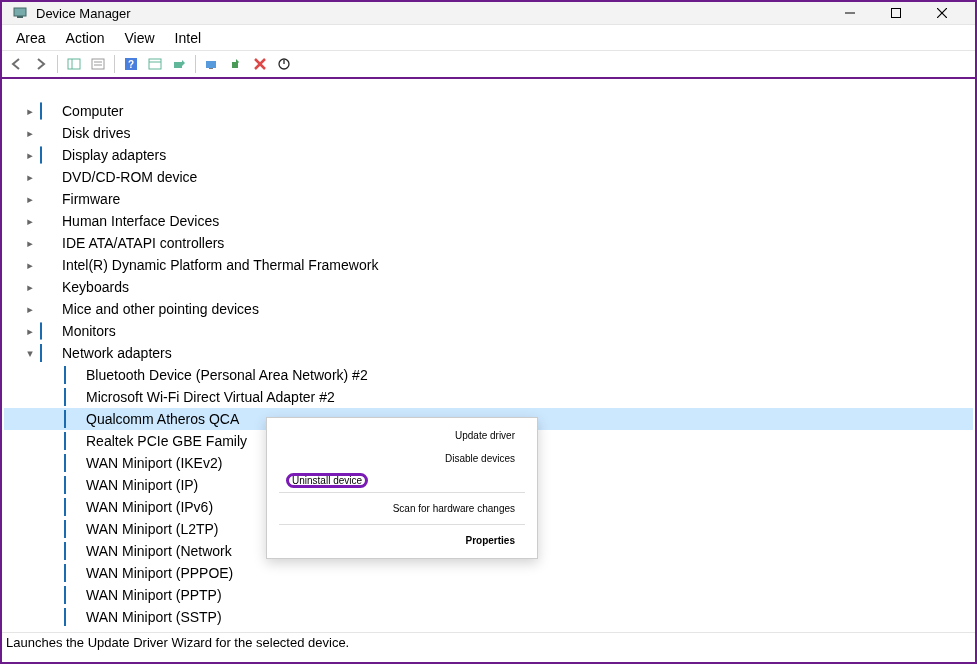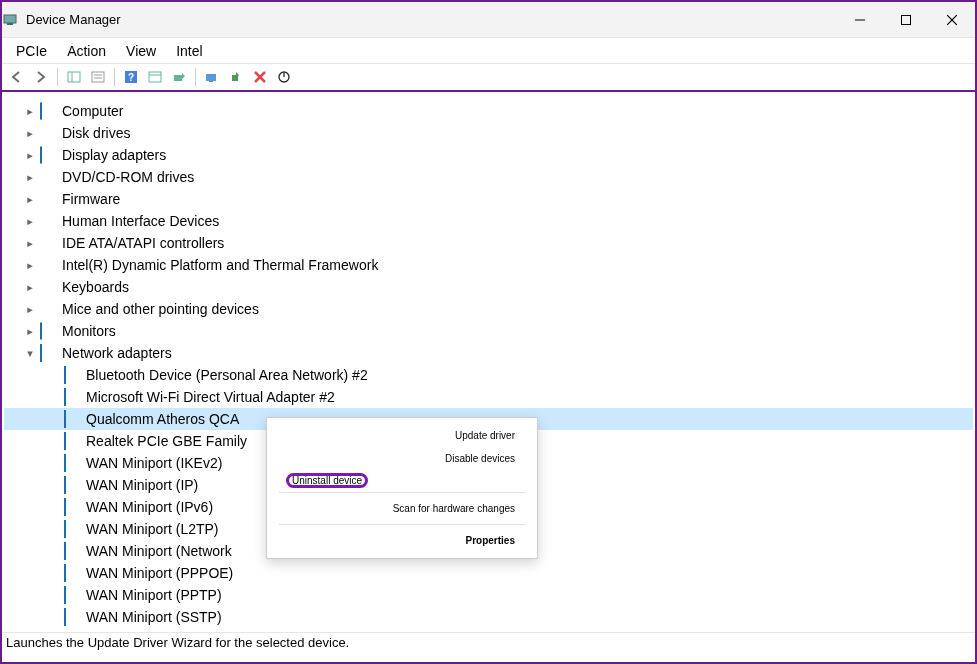--- a/index.html
+++ b/index.html
@@ -1,17 +1,17 @@
 <!DOCTYPE html>
 <html><head>
 <meta charset="utf-8">
 <style>
 * { box-sizing: border-box; margin: 0; padding: 0; font-family: "Segoe UI", Tahoma, sans-serif; }
 body { background: #fff; width: 977px; height: 664px; overflow: hidden; position: relative; border: 2px solid #6b1b8a; }
-.titlebar { height: 36px; background: #f3f3f3; display: flex; align-items: center; padding: 0 0; border-bottom: 1px solid #e5e5e5; }
+.titlebar { height: 23px; background: #f3f3f3; display: flex; align-items: center; padding: 0 10px; border-bottom: 1px solid #e5e5e5; }
 .titlebar .app-icon { width: 16px; height: 16px; margin-right: 8px; }
 .titlebar .title { font-size: 13px; color: #000; flex: 1; }
 .titlebar .win-controls { display: flex; gap: 0; }
 .titlebar .win-btn { width: 46px; height: 32px; display: flex; align-items: center; justify-content: center; font-size: 14px; cursor: pointer; }
 .menubar { height: 26px; display: flex; align-items: center; padding: 0 4px; border-bottom: 1px solid #e5e5e5; }
 .menubar .menu-item { padding: 2px 10px; font-size: 14px; cursor: pointer; }
 .toolbar { height: 28px; display: flex; align-items: center; padding: 0 4px; border-bottom: 2px solid #6b1b8a; gap: 2px; }
 .toolbar .tb-btn { width: 22px; height: 22px; display: flex; align-items: center; justify-content: center; font-size: 12px; cursor: pointer; opacity: 0.85; }
 .toolbar .sep { width: 1px; height: 18px; background: #ccc; margin: 0 3px; }
 .tree-area { position: absolute; top: 94px; left: 2px; right: 2px; bottom: 24px; overflow: hidden; background: #fff; padding-top: 4px; }
@@ -57,21 +57,21 @@
     <div class="win-btn">
         <svg width="10" height="10">
           <line x1="0" y1="0" x2="10" y2="10" stroke="#000" stroke-width="1.2"></line>
           <line x1="10" y1="0" x2="0" y2="10" stroke="#000" stroke-width="1.2"></line>
         </svg>
       </div>
   </div>
 </div>
 
 <div class="menubar">
-  <div class="menu-item">PCIe</div>
+  <div class="menu-item">Area</div>
   <div class="menu-item">Action</div>
   <div class="menu-item">View</div>
   <div class="menu-item">Intel</div>
 </div>
 
 <div class="toolbar">
   <div class="tb-btn">
       <svg width="14" height="12">
         <path d="M9 1 L3 6 L9 11" fill="none" stroke="#555" stroke-width="2"></path>
       </svg>
@@ -157,21 +157,21 @@
       <span class="label">Disk drives</span>
     </div>
   <div class="tree-row indent-0">
       <span class="expander">▸</span>
       <span class="dev-icon"><span class="icon-monitor"></span></span>
       <span class="label">Display adapters</span>
     </div>
   <div class="tree-row indent-0">
       <span class="expander">▸</span>
       <span class="dev-icon"><span class="icon-generic" style="background:#888"></span></span>
-      <span class="label">DVD/CD-ROM drives</span>
+      <span class="label">DVD/CD-ROM device</span>
     </div>
   <div class="tree-row indent-0">
       <span class="expander">▸</span>
       <span class="dev-icon"><span class="icon-generic"></span></span>
       <span class="label">Firmware</span>
     </div>
   <div class="tree-row indent-0">
       <span class="expander">▸</span>
       <span class="dev-icon"><span class="icon-generic"></span></span>
       <span class="label">Human Interface Devices</span>

